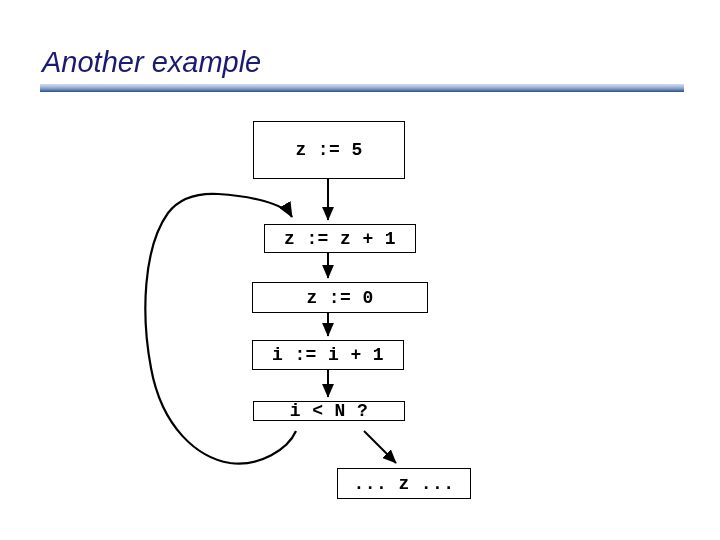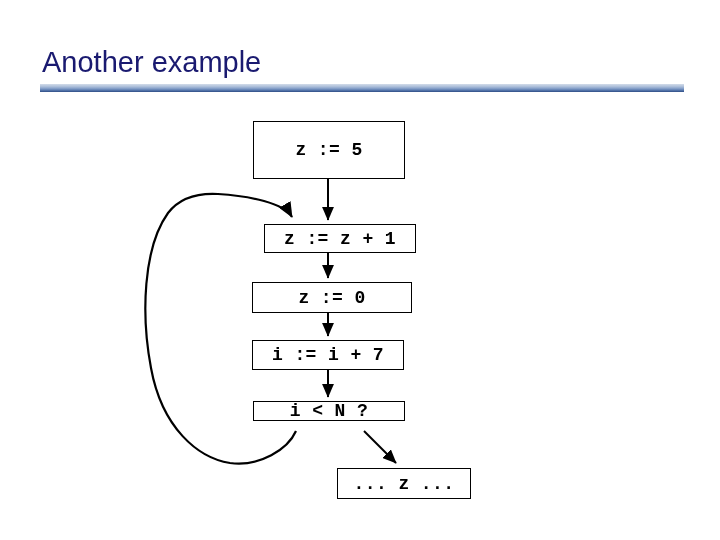--- a/index.html
+++ b/index.html
@@ -4,40 +4,40 @@
 <style>
   html,body{margin:0;padding:0;}
   body{
     width:720px;height:540px;position:relative;overflow:hidden;
     background:#ffffff;
     font-family:"Liberation Sans",sans-serif;
   }
   .slide-title{
     position:absolute;left:42px;top:46px;
     font-size:29px;font-weight:400;color:#1a1a70;
-    letter-spacing:0px;white-space:nowrap;
+    letter-spacing:0px;white-space:nowrap;font-style:italic;
   }
   .title-rule{
     position:absolute;left:40px;top:84px;width:644px;height:8px;
     background:linear-gradient(to bottom,#d3dcea 0%,#a9bcd8 35%,#7e9ac6 60%,#4a6ba2 85%,#2e4c84 100%);
   }
   .flow-node{
     position:absolute;
     background:#ffffff;
     border:1.5px solid #000000;
     box-sizing:border-box;
     display:flex;flex-direction:column;align-items:center;justify-content:center;
     font-family:"Liberation Mono","DejaVu Sans Mono",monospace;
     font-weight:bold;font-size:18px;color:#000000;
     letter-spacing:0.4px;white-space:pre;
   }
   .flow-node .code-line{line-height:24px;}
   .n0{left:253px;top:121px;width:152px;height:58px;}
   .n1{left:252px;top:224px;width:152px;height:29px;margin-left:12px;}
-  .n2{left:252px;top:282px;width:160px;height:31px;}
+  .n2{left:252px;top:282px;width:176px;height:31px;}
   .n3{left:252px;top:340px;width:152px;height:30px;}
   .n4{left:253px;top:401px;width:152px;height:20px;}
   .n5{left:337px;top:468px;width:134px;height:31px;}
   svg.connectors{
     position:absolute;left:0;top:0;width:720px;height:540px;
     pointer-events:none;
   }
 </style>
 </head>
 <body>
@@ -48,21 +48,21 @@
 <div class="flow-node n0">
   <div class="code-line">z := 5</div>
 </div>
 <div class="flow-node n1">
   <div class="code-line">z := z + 1</div>
 </div>
 <div class="flow-node n2">
   <div class="code-line">z := 0</div>
 </div>
 <div class="flow-node n3">
-  <div class="code-line">i := i + 7</div>
+  <div class="code-line">i := i + 1</div>
 </div>
 <div class="flow-node n4">
   <div class="code-line">i &lt; N ?</div>
 </div>
 <div class="flow-node n5">
   <div class="code-line">... z ...</div>
 </div>
 
 <svg class="connectors" viewBox="0 0 720 540" xmlns="http://www.w3.org/2000/svg">
   <defs>

